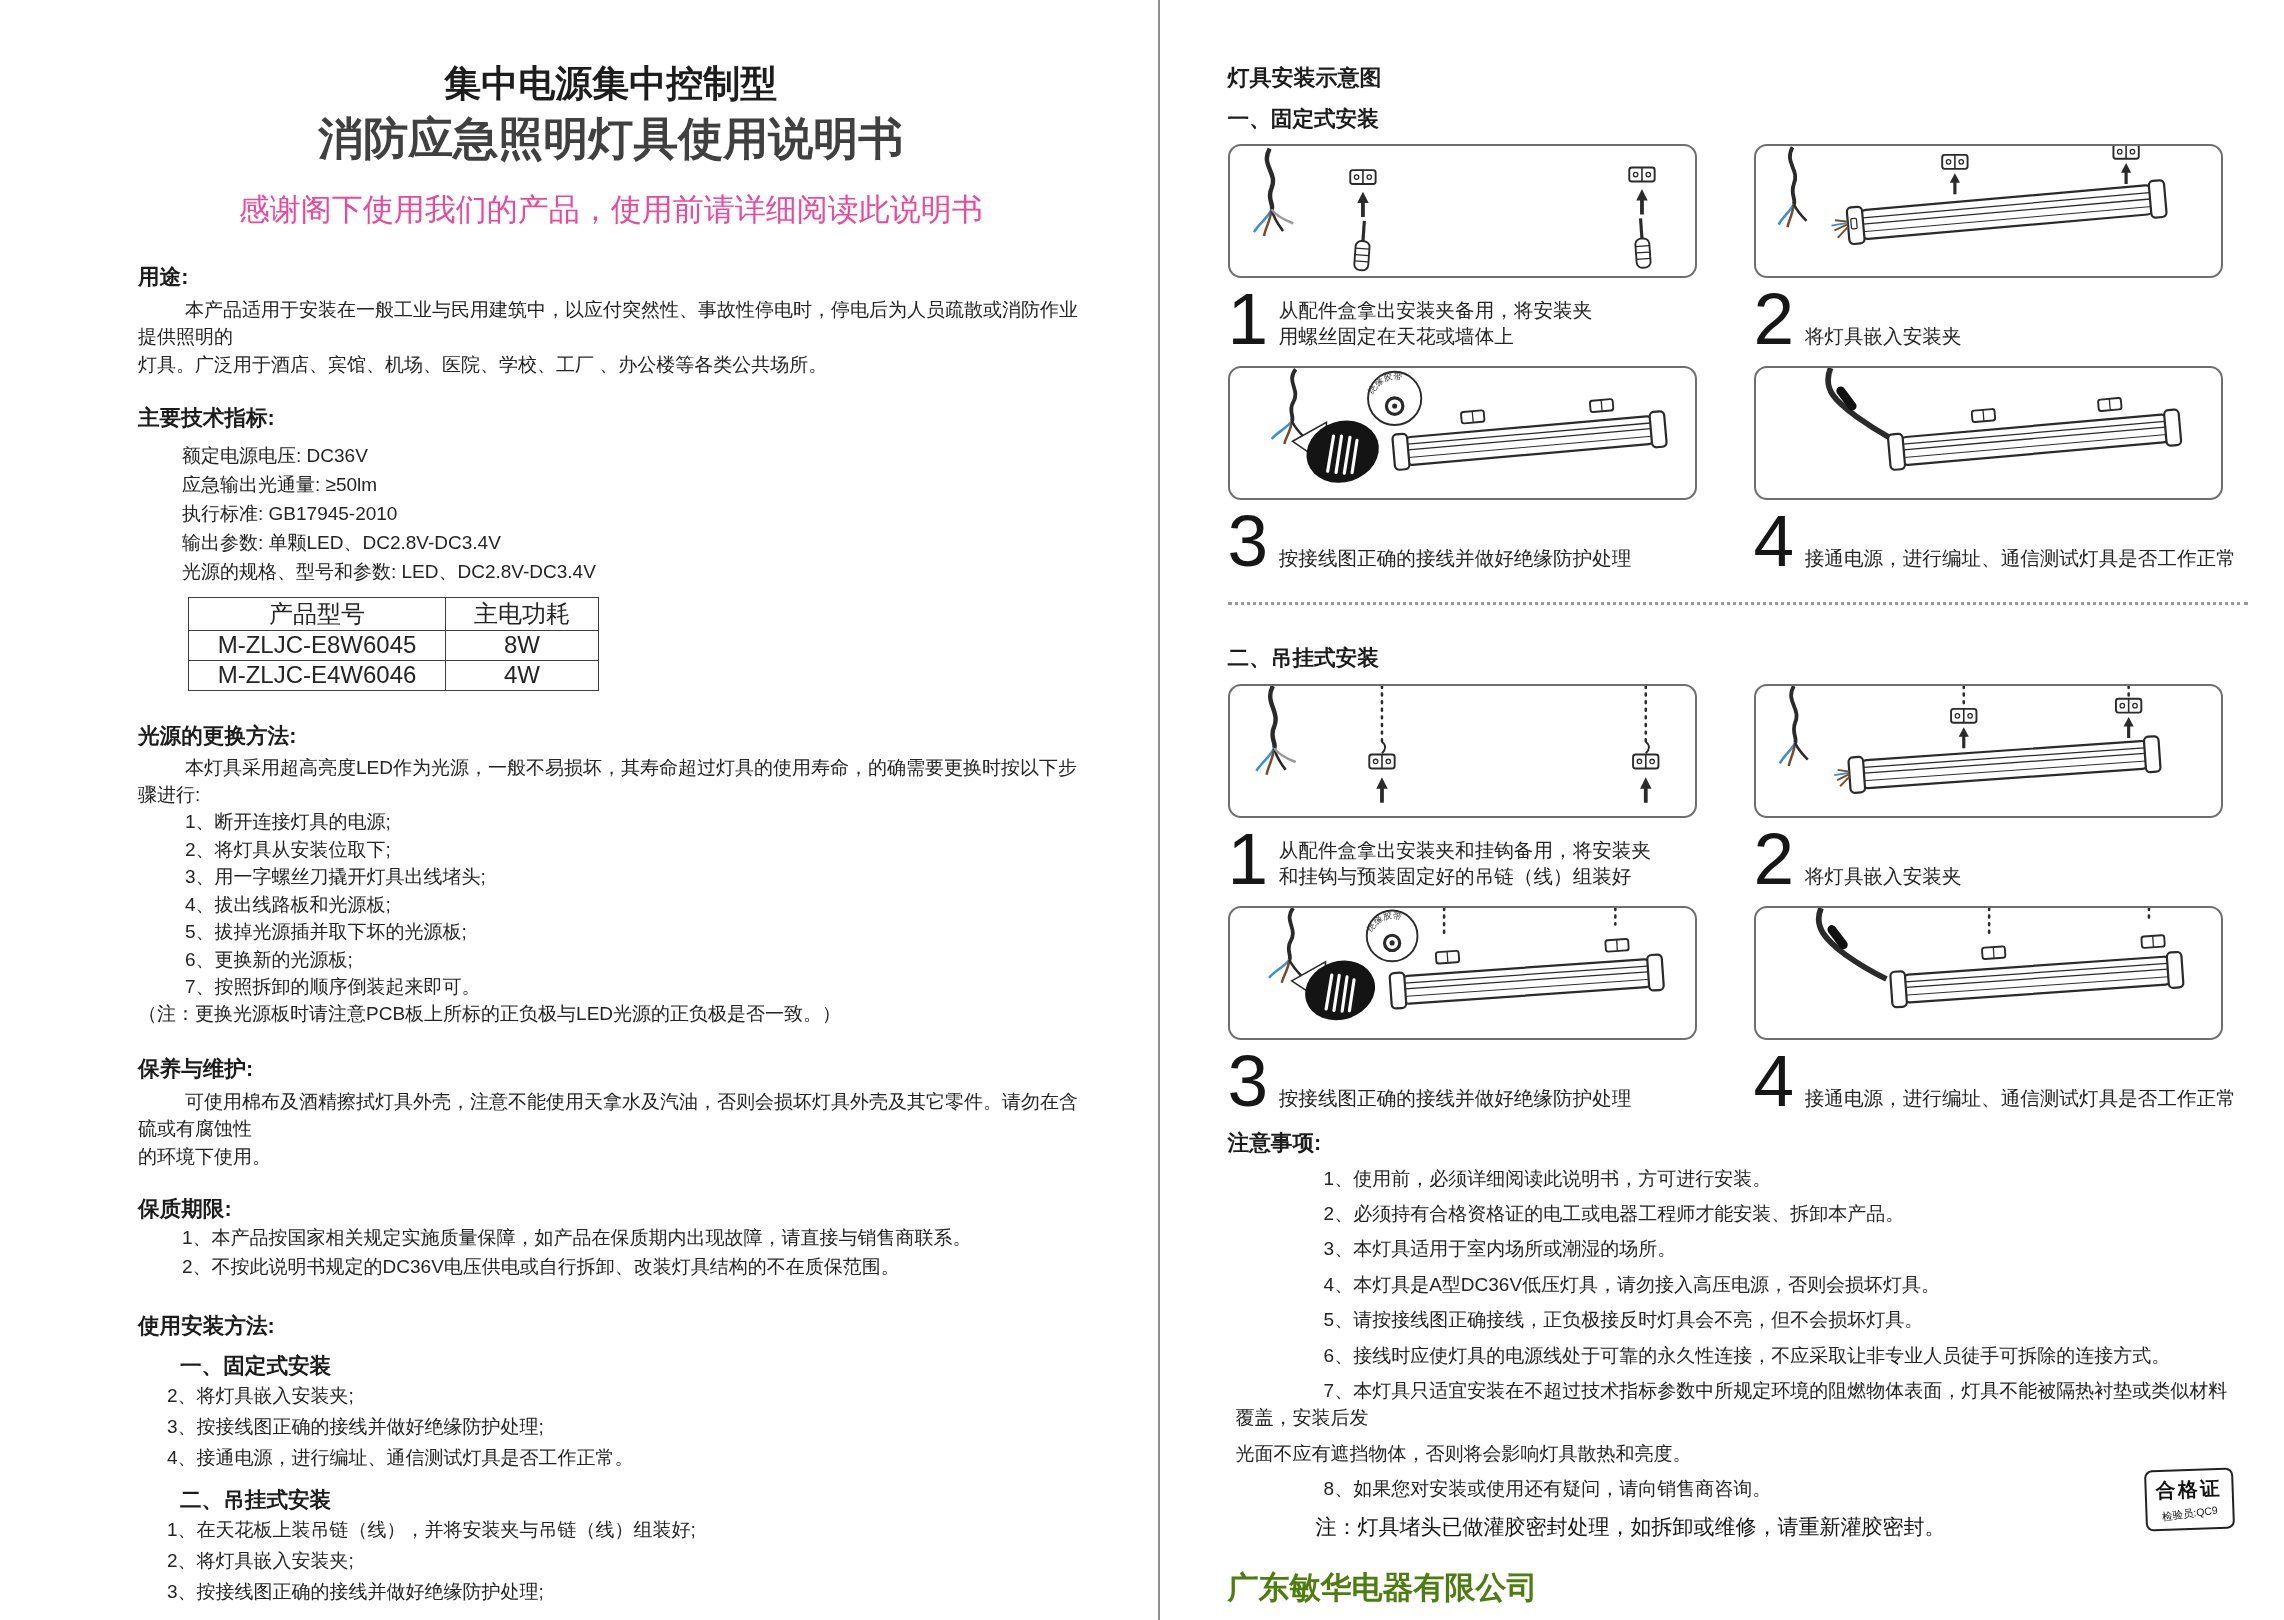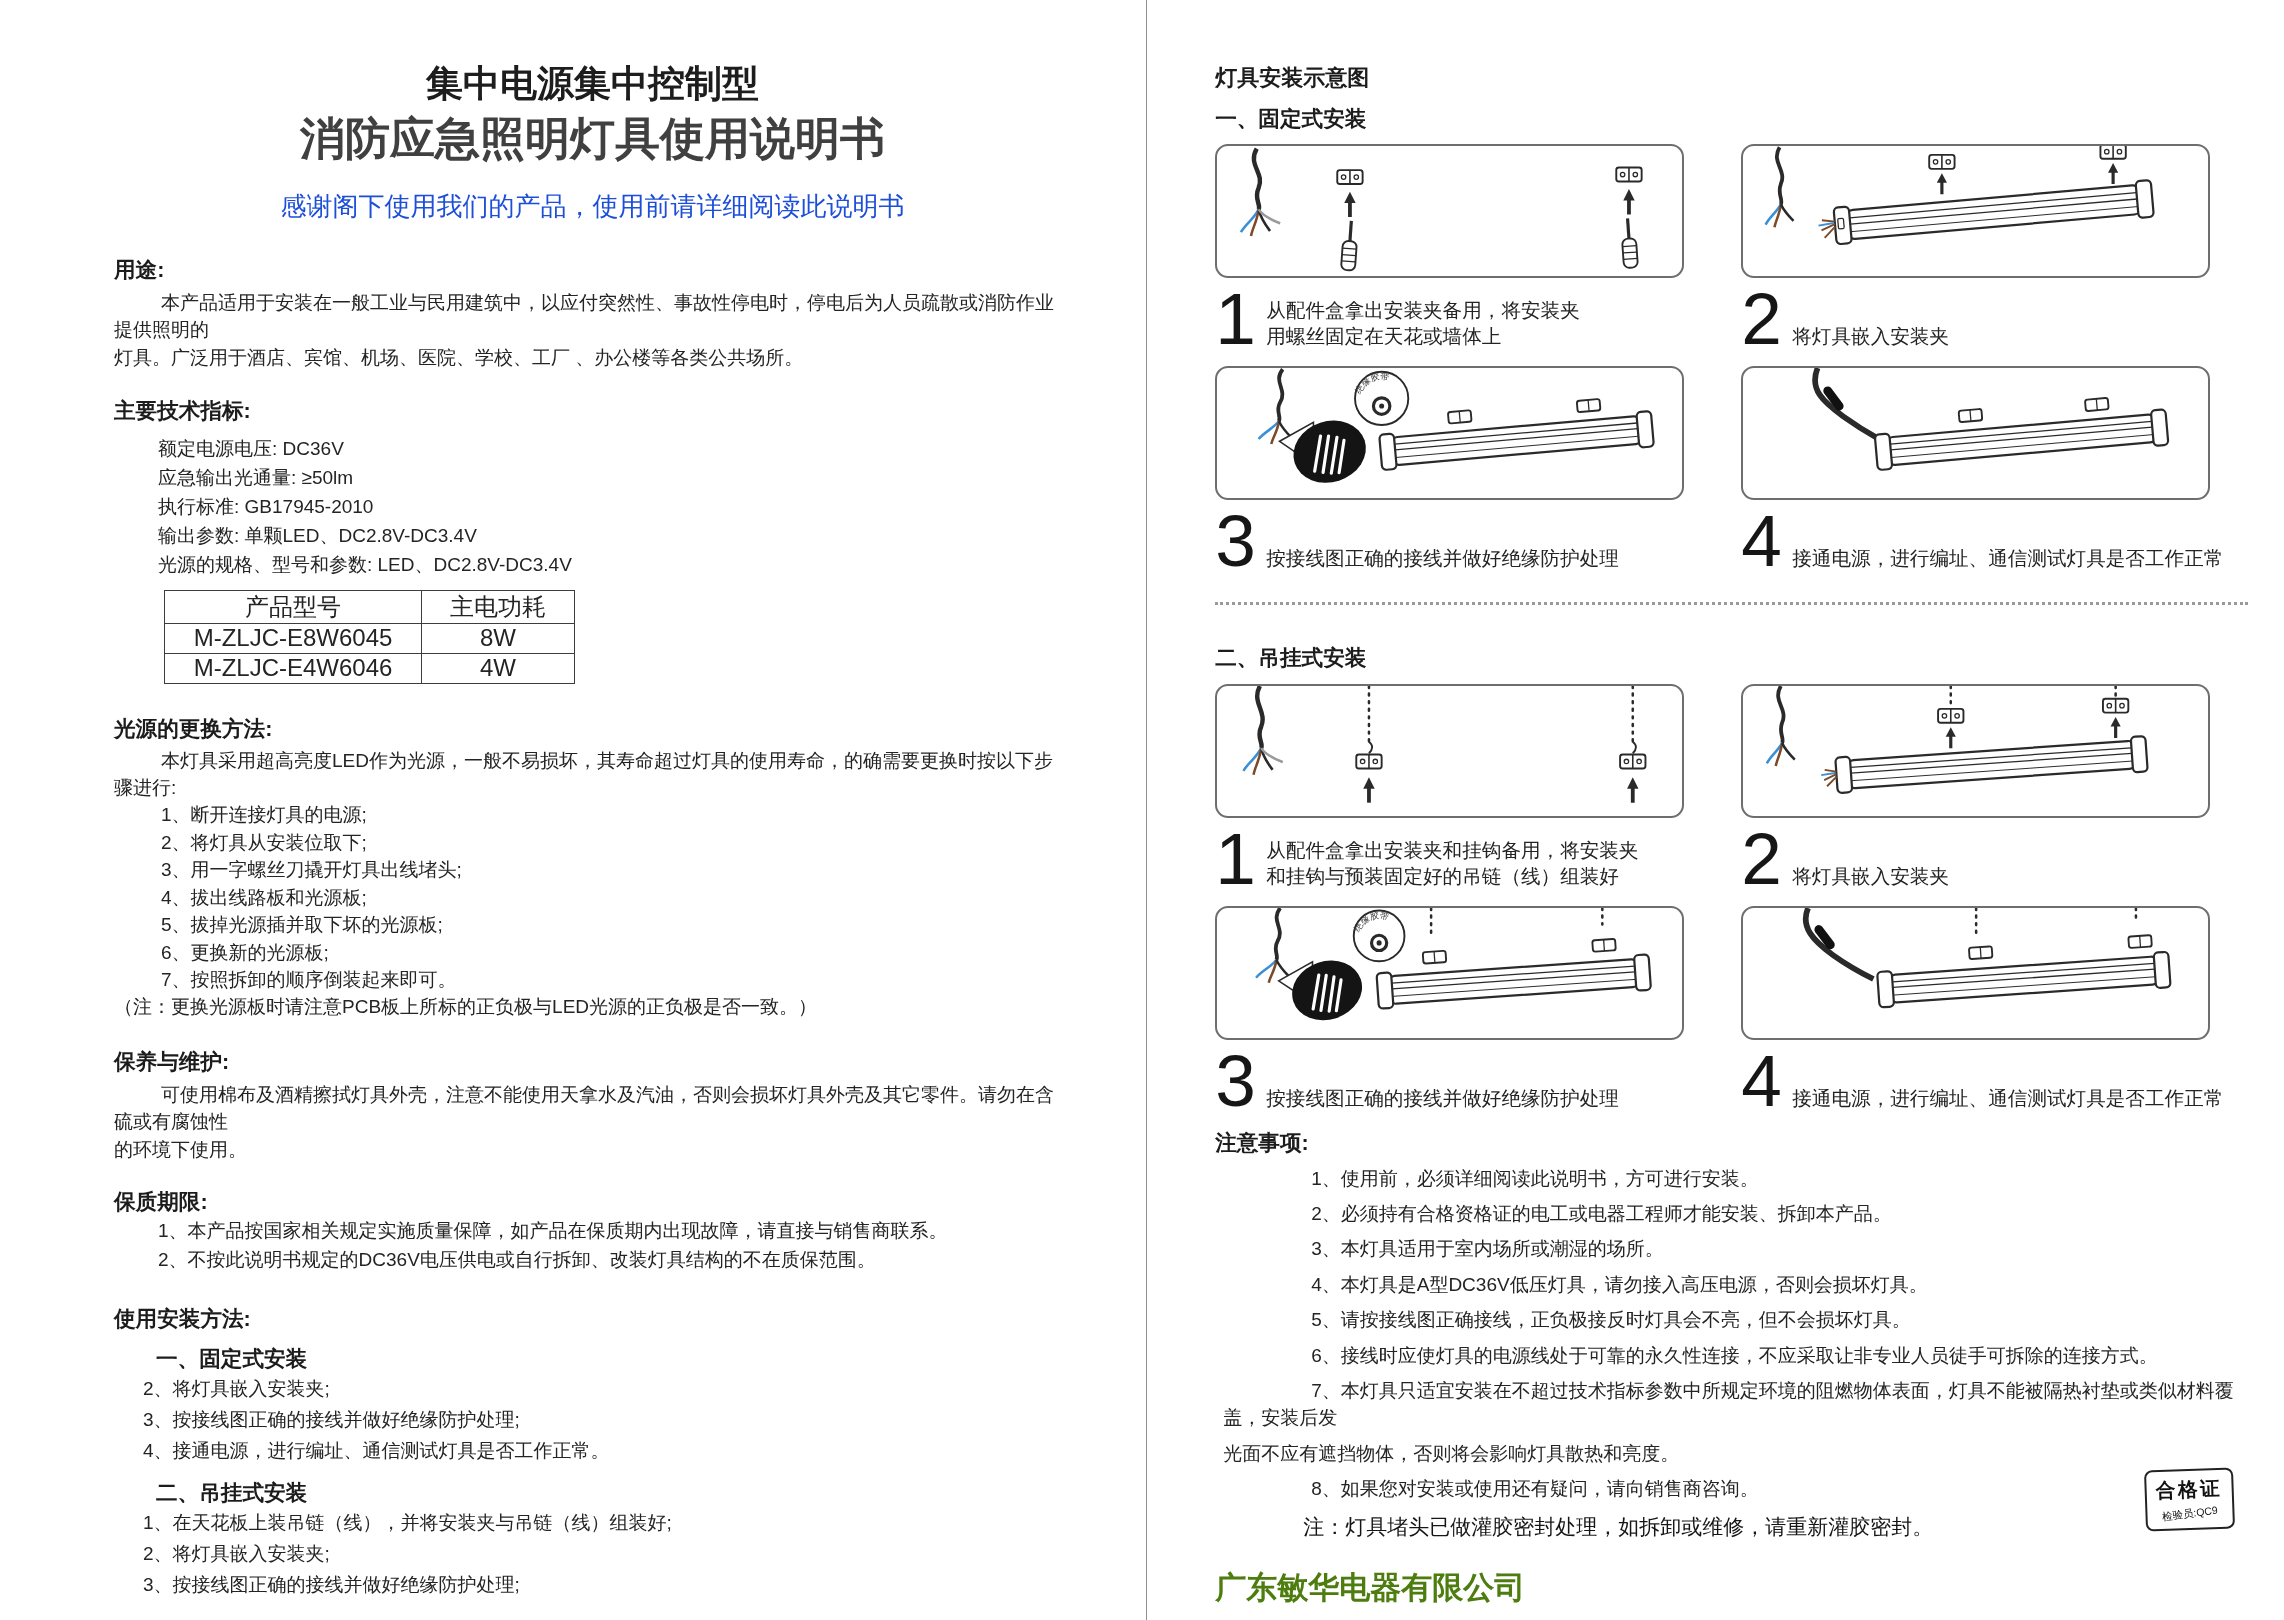--- a/index.html
+++ b/index.html
@@ -1,27 +1,27 @@
 <!DOCTYPE html>
 <html style="font-size:10.5px"><head>
 <meta charset="utf-8">
 <style>
   html,body{margin:0;padding:0;background:#ffffff;}
   .sheet{position:relative;width:2284px;height:1621px;background:#fff;
          font-family:"Liberation Sans",sans-serif;color:#242424;overflow:hidden;display:flex;}
   .page{box-sizing:border-box;height:1621px;overflow:hidden;}
-  .page-left{width:1146px;padding:0 75px 0 114px;}
+  .page-left{width:1146px;padding:0 75px 0 114px;margin-left:24px;}
   .divider{width:1.3px;height:1621px;background:#8f8f8f;flex:none;}
   .page-right{position:relative;width:1137px;padding:0 36px 0 68px;}
 
   
   .title-block{text-align:center;padding-top:65px;}
   .title-l1{font-size:37px;font-weight:bold;line-height:1.0;color:#1d1d1d;}
   .title-l2{font-size:45px;font-weight:bold;line-height:1.0;margin-top:14.4px;color:#404040;}
-  .subtitle{font-size:26px;margin-top:27.4px;color:#1d4ed8;}
+  .subtitle{font-size:31px;margin-top:27.4px;color:#ec4899;}
   .h-sec{font-size:21.6px;font-weight:bold;margin:0;color:#1c1c1c;}
   .h-usage{margin-top:31px;}
   .body-line{font-size:19px;line-height:27.4px;margin:0;}
   .indent1{text-indent:47px;}
   .para{margin-top:5.2px;}
   .h-spec{margin-top:25px;}
   .spec-flex{display:flex;margin-top:9.1px;}
   .spec-col{line-height:29px;font-size:19px;}
   .spec-col.l{width:503px;padding-left:44px;box-sizing:border-box;}
   .spec-col.r{flex:1;}

